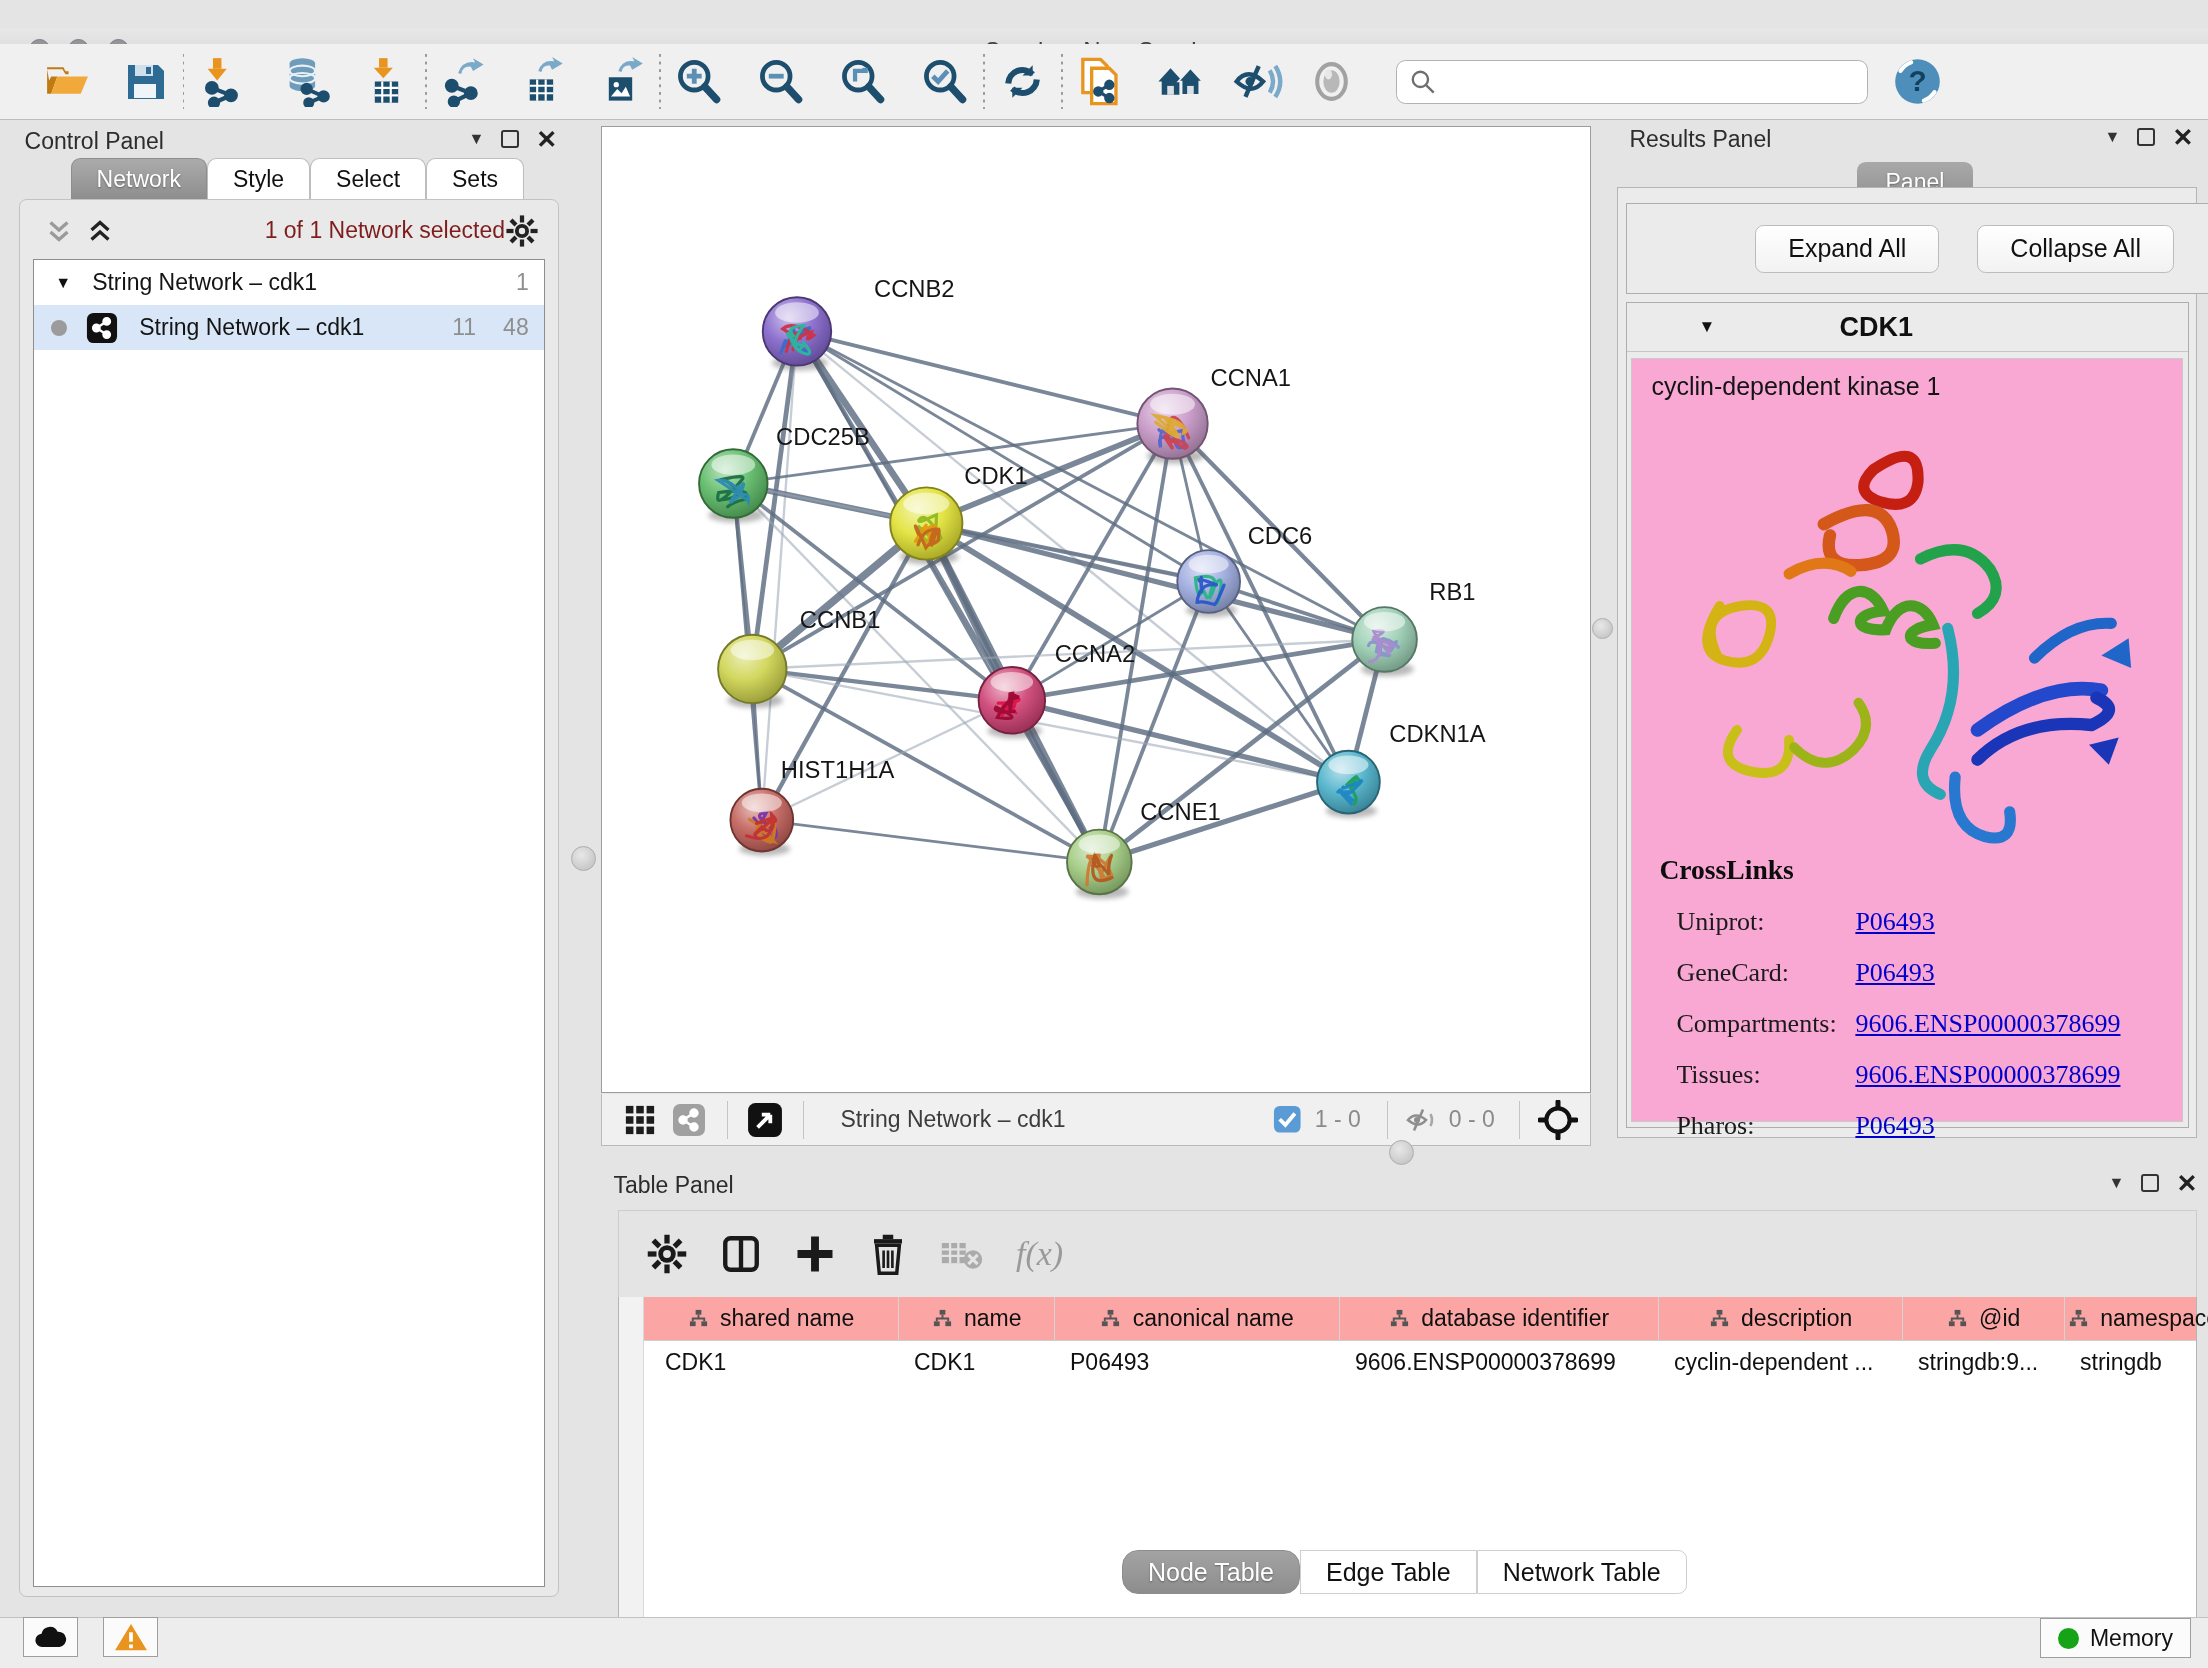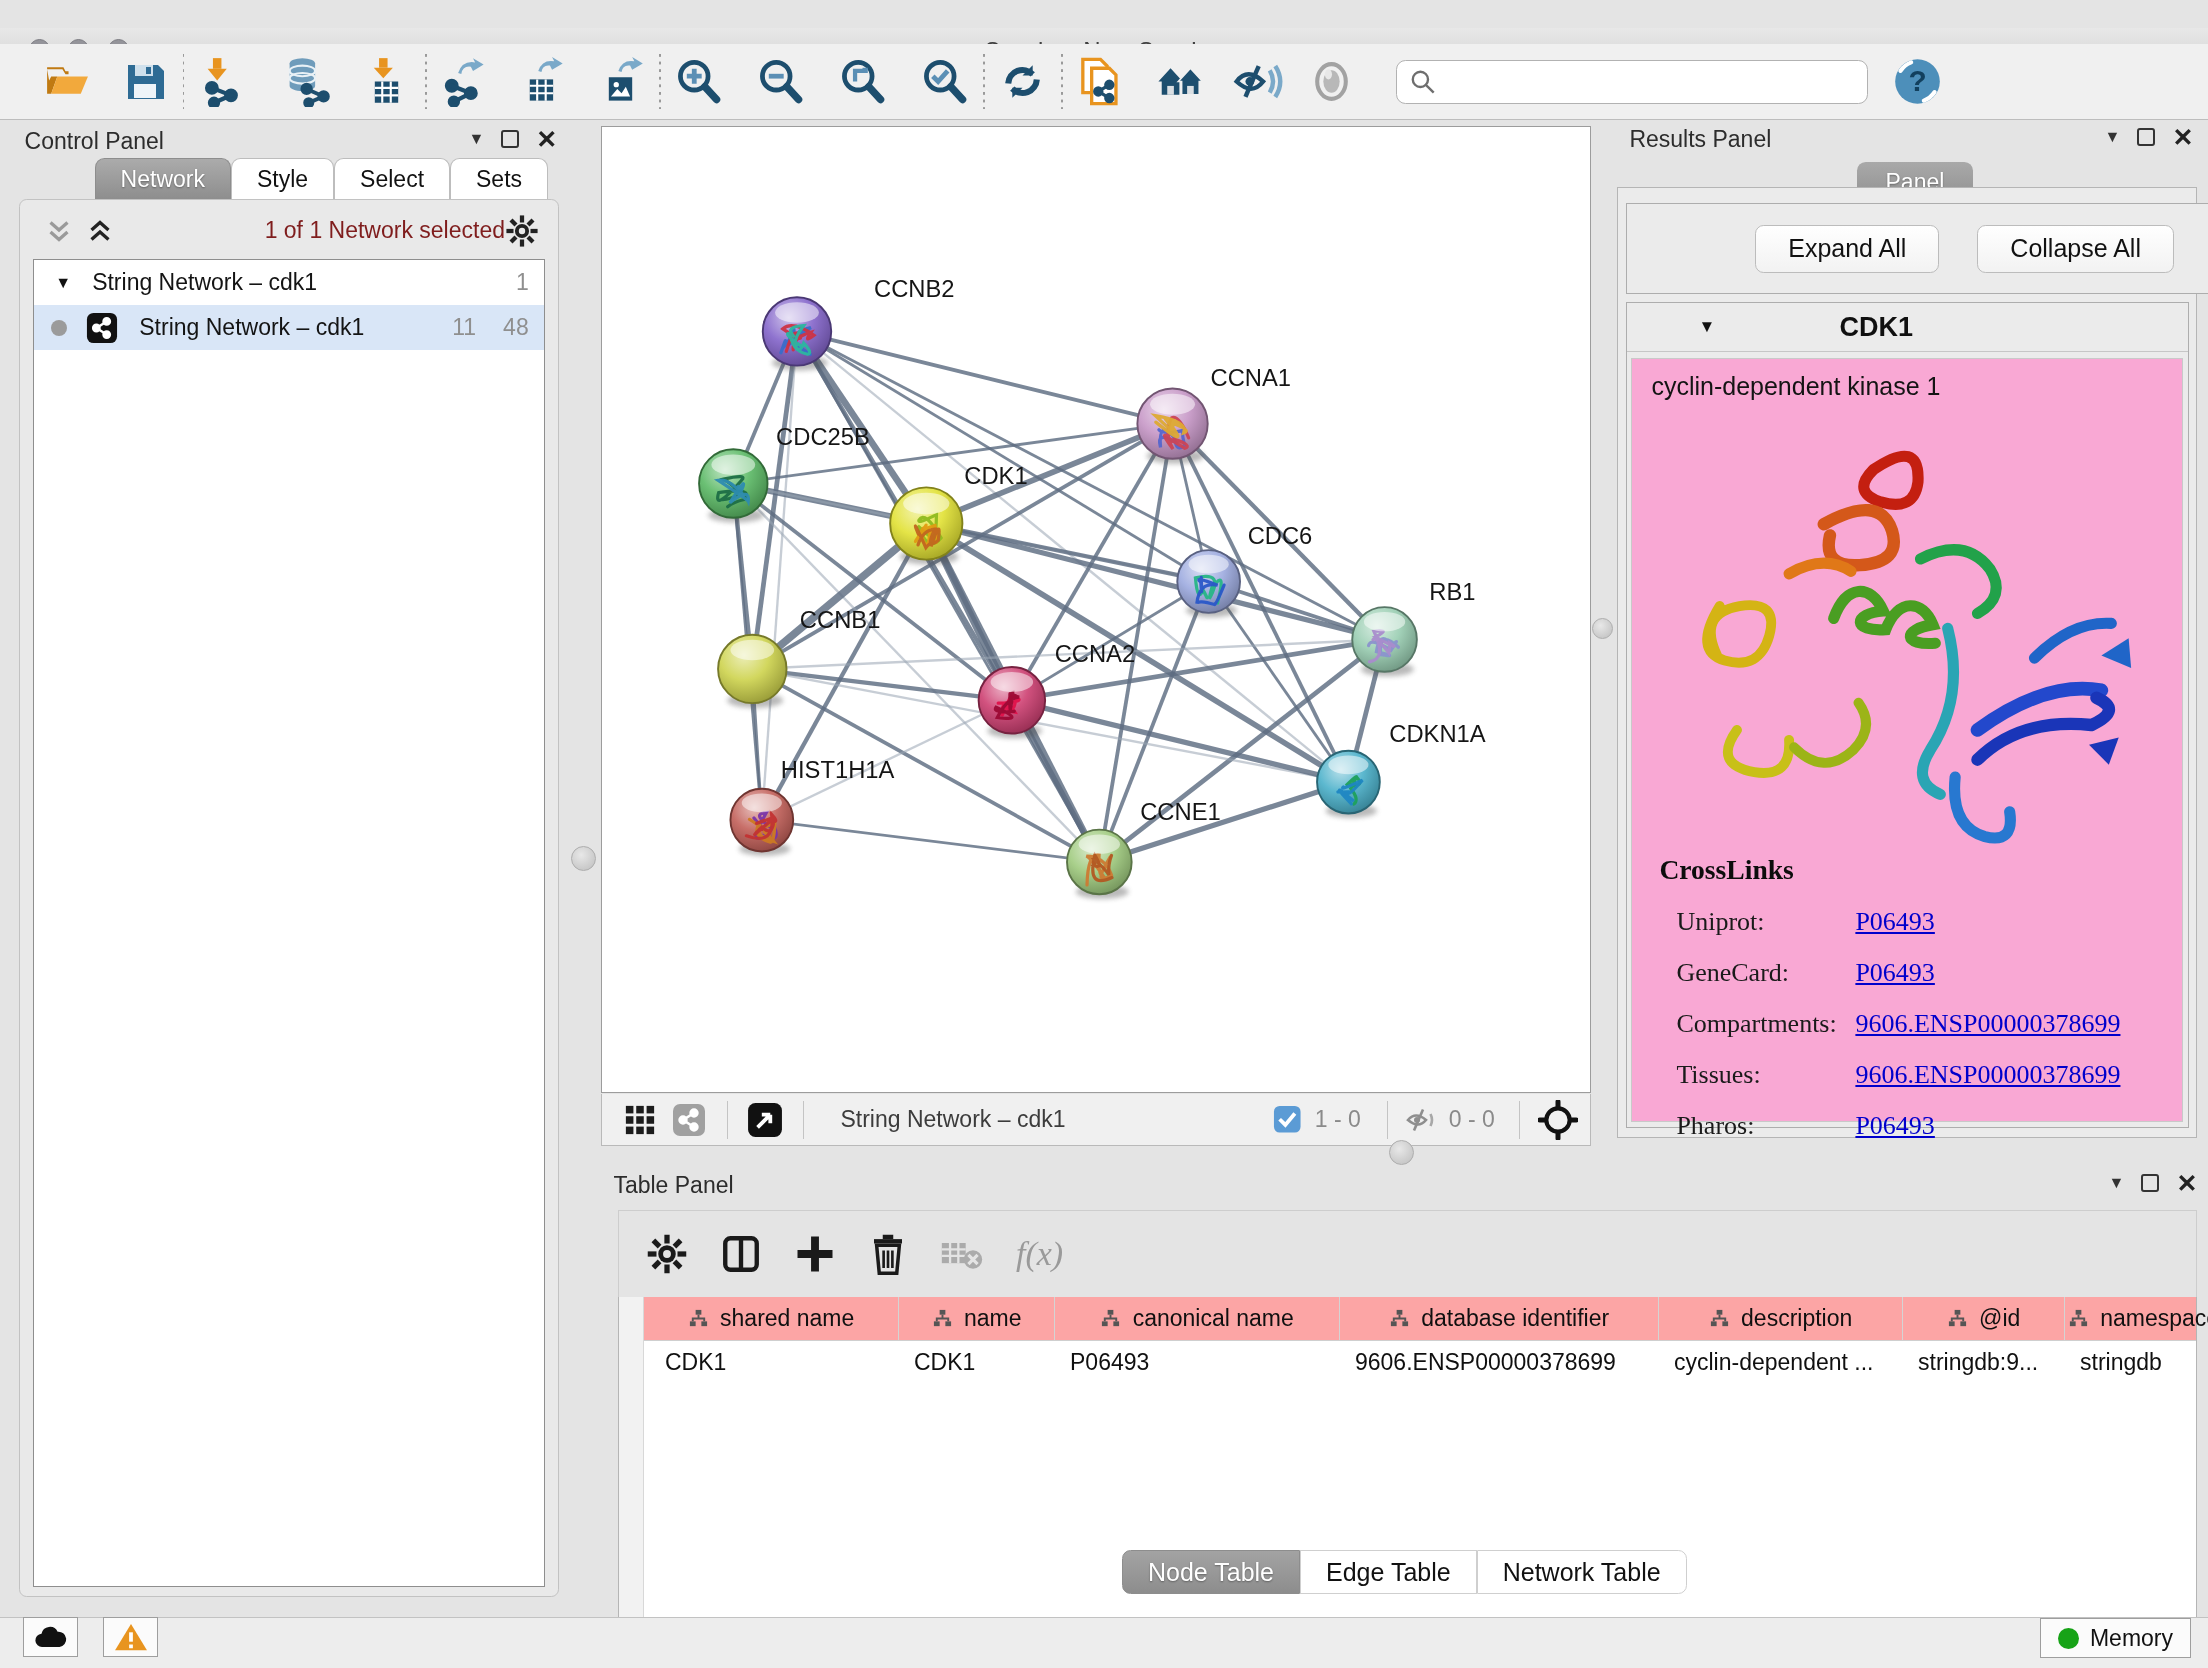--- a/index.html
+++ b/index.html
@@ -29,21 +29,21 @@
 
   
   .panel-title { font-size:23px; color:#2c2c2c; }
   .panel-ctrls { position:absolute; display:flex; gap:17px; align-items:center; }
   .pc-min { font-size:16px; color:#333; }
   .pc-float { width:18px; height:18px; border:2.9px solid #333; border-radius:2.9px; }
   .pc-close { font-size:25px; font-weight:bold; color:#222; line-height:18px; }
 
   
   #control-panel { position:absolute; left:7.6px; top:124px; width:563px; height:1484px; }
-  #cp-tabs { position:absolute; left:63px; top:34px; display:flex;margin-left:24px; }
+  #cp-tabs { position:absolute; left:63px; top:34px; display:flex; }
   .tab { height:42px; padding:0 25px; display:flex; align-items:center; justify-content:center;
     background:#fff; border:1px solid #bdbdbd; border-bottom:none;
     border-radius:9.5px 9.5px 0 0; font-size:23px; color:#111; }
   .tab.sel { background:linear-gradient(#ababab,#8d8d8d); color:#fff;
     text-shadow:0 1px 1.9px rgba(0,0,0,.35); border-color:#8d8d8d; }
   #cp-body { position:absolute; left:11.4px; top:75px; width:540px; height:1398px;
     background:#e9e9e9; border:1px solid #c2c2c2; border-radius:7.6px; }
   #cp-toolrow { position:absolute; left:9.5px; top:9.5px; right:9.5px; height:42px;
     display:flex; align-items:center; }
   #cp-selection { flex:1; text-align:right; font-size:23px; color:#7f1d1d; }
@@ -118,21 +118,21 @@
     overflow:hidden; white-space:nowrap; flex:0 0 auto; }
   .c0{width:255px} .c1{width:156px} .c2{width:285px} .c3{width:319px}
   .c4{width:244px} .c5{width:162px} .c6{width:157px}
   .td.c0{padding-left:21px}
   #tp-tabs { position:absolute; left:521px; top:382px; display:flex; }
   .tp-tab { height:44px; padding:0 25px; background:#fff; border:1px solid #cfcfcf;
     display:flex; align-items:center; font-size:25px; color:#111; }
   .tp-tab:first-child { border-radius:8.6px 0 0 8.6px; }
   .tp-tab:last-child { border-radius:0 8.6px 8.6px 0; }
   .tp-tab.sel { background:linear-gradient(#a3a3a3,#8d8d8d); color:#fff;
-    text-shadow:0 1px 1.9px rgba(0,0,0,.35); border-color:#8d8d8d; }
+    text-shadow:0 1px 1.9px rgba(0,0,0,.35); border-color:#8d8d8d;border-radius:16px; }
 
   
   #statusbar { position:absolute; left:0; top:1617px; width:2208px; height:51px;
     background:#ededed; border-top:1px solid #c2c2c2; }
   .sb-btn { position:absolute; top:-1px; width:55px; height:40px; background:#fbfbfb;
     border:1.9px solid #9e9e9e; display:flex; align-items:center; justify-content:center; }
   #memory-btn { position:absolute; right:17px; top:0px; height:40px; padding:8px 17px;
     background:#fbfbfb; border:1.9px solid #9e9e9e; display:flex; align-items:center; gap:11.4px;
     font-size:23px; color:#111; }
   #memory-dot { width:21px; height:21px; border-radius:50%; background:#17a317; }

